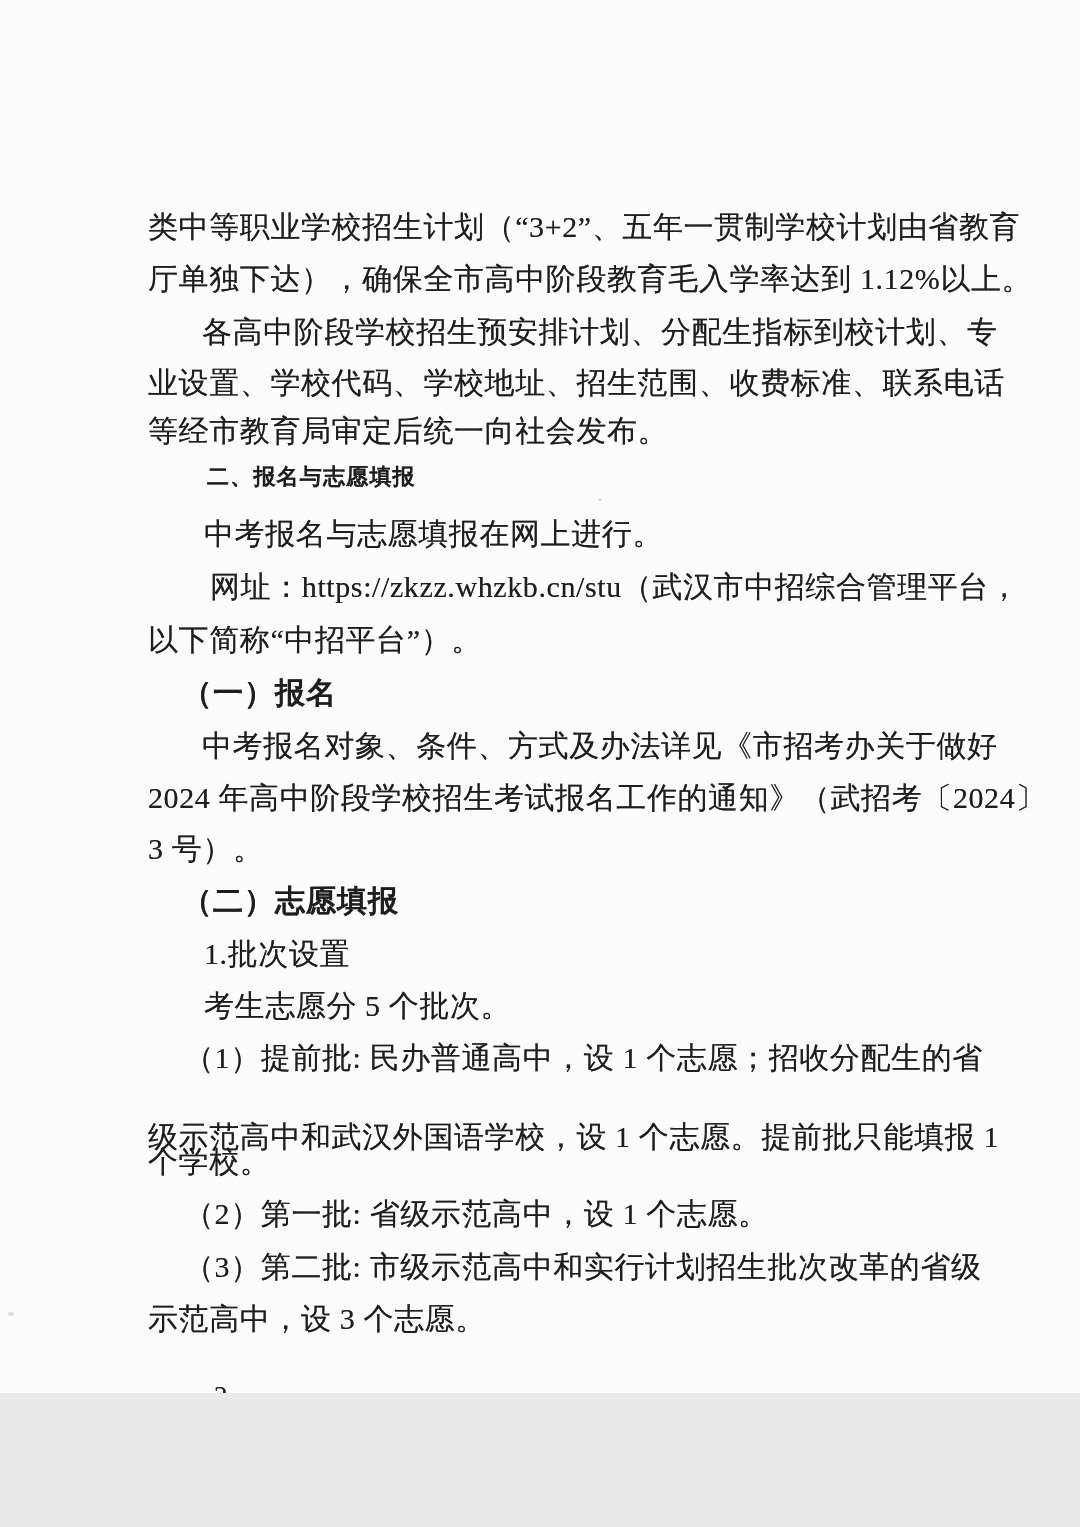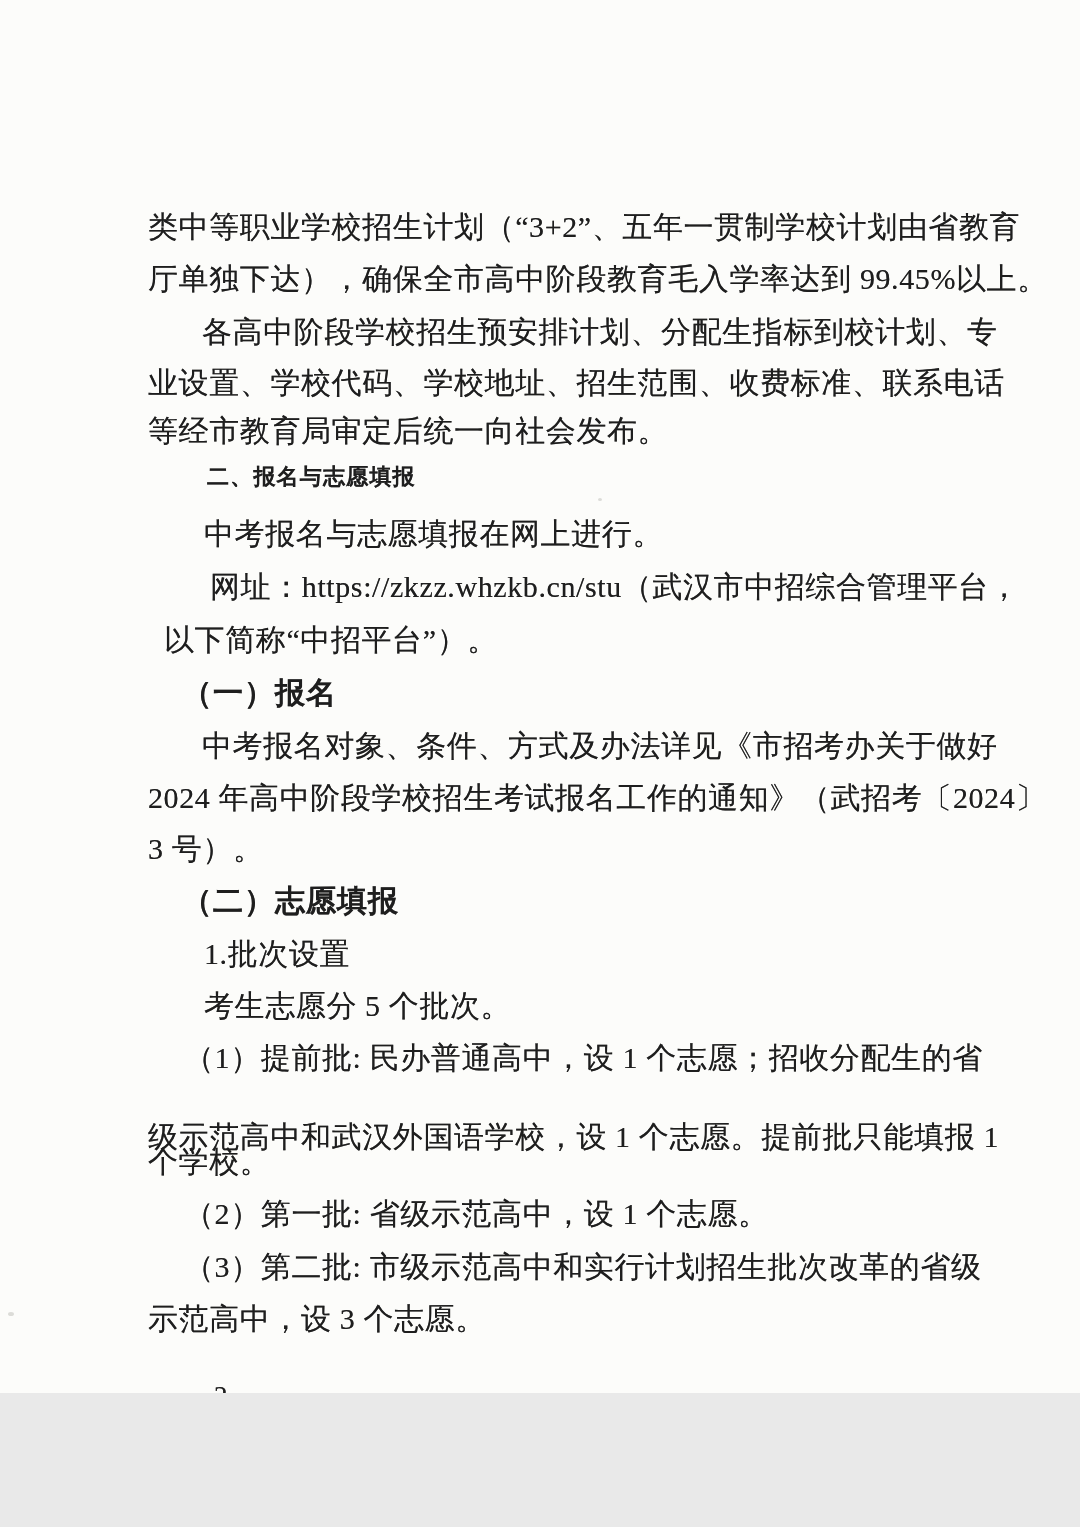--- a/index.html
+++ b/index.html
@@ -40,30 +40,30 @@
     border-radius:50%;
     background:#dcdcd8;
   }
 </style>
 </head>
 <body>
 
 <div class="page">
 
   <div class="ln" style="left:148px; top:210px;">类中等职业学校招生计划（“3+2”、五年一贯制学校计划由省教育</div>
-  <div class="ln" style="left:148px; top:262px;">厅单独下达），确保全市高中阶段教育毛入学率达到 99.45%以上。</div>
+  <div class="ln" style="left:148px; top:262px;">厅单独下达），确保全市高中阶段教育毛入学率达到 1.12%以上。</div>
   <div class="ln" style="left:202px; top:315px;">各高中阶段学校招生预安排计划、分配生指标到校计划、专</div>
   <div class="ln" style="left:148px; top:366px;">业设置、学校代码、学校地址、招生范围、收费标准、联系电话</div>
   <div class="ln" style="left:148px; top:414px;">等经市教育局审定后统一向社会发布。</div>
 
   <div class="ln hei" style="left:207px; top:464px;">二、报名与志愿填报</div>
 
   <div class="ln" style="left:204px; top:517px;">中考报名与志愿填报在网上进行。</div>
   <div class="ln" style="left:202px; top:570px;margin-left:8px;">网址：https://zkzz.whzkb.cn/stu（武汉市中招综合管理平台，</div>
-  <div class="ln" style="left:148px; top:623px;margin-left:16px;">以下简称“中招平台”）。</div>
+  <div class="ln" style="left:148px; top:623px;">以下简称“中招平台”）。</div>
 
   <div class="ln kai" style="left:182px; top:676px;">（一）报名</div>
 
   <div class="ln" style="left:202px; top:729px;">中考报名对象、条件、方式及办法详见《市招考办关于做好</div>
   <div class="ln" style="left:148px; top:781px;">2024 年高中阶段学校招生考试报名工作的通知》（武招考〔2024〕</div>
   <div class="ln" style="left:148px; top:832px;">3 号）。</div>
 
   <div class="ln kai" style="left:182px; top:884px;">（二）志愿填报</div>
 
   <div class="ln" style="left:204px; top:937px;">1.批次设置</div>

